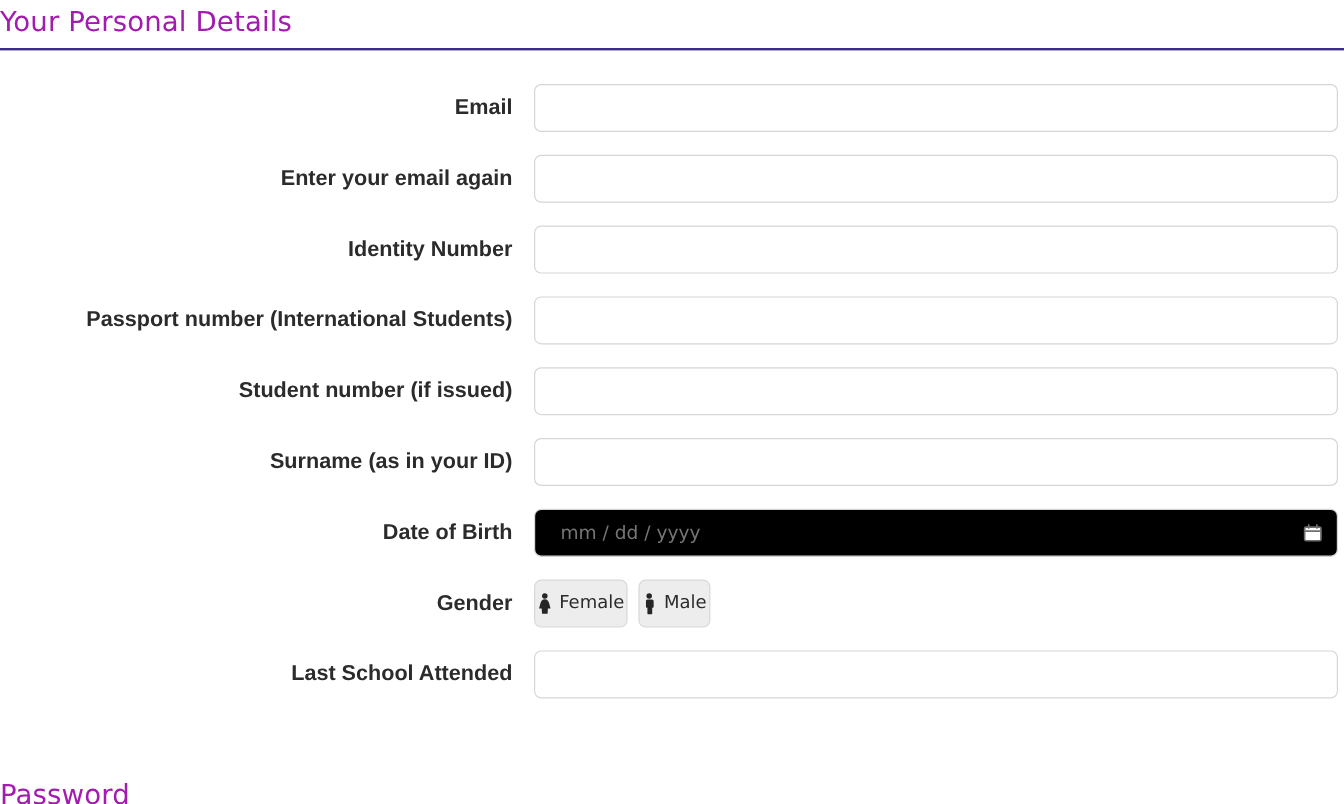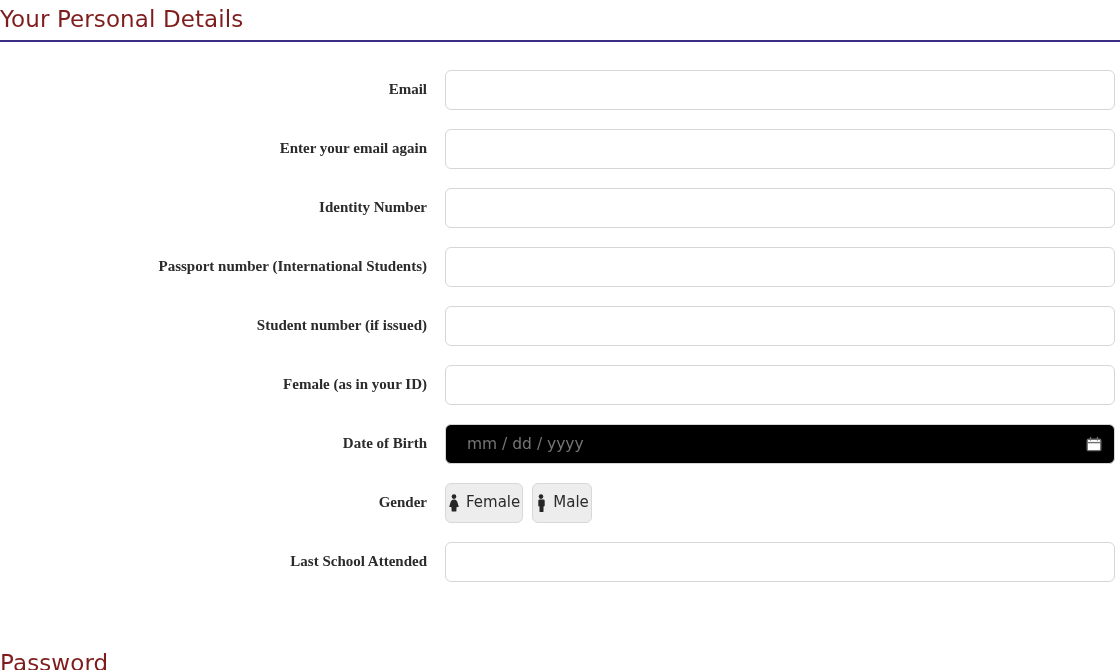--- a/index.html
+++ b/index.html
@@ -21,21 +21,21 @@
     width: 1120px;
     height: 670px;
     background: #fff;
   }
 
   
   .section-heading {
     font-family: "DejaVu Sans", sans-serif;
     font-size: 23px;
     font-weight: 400;
-    color: #7f1d1d;
+    color: #a21caf;
     line-height: 1.2;
     padding: 0 0 6px 0;
     margin: 0;
     letter-spacing: 0.1px;
   }
   .heading-top {
     position: absolute;
     left: 0;
     top: 6px;
     width: 1120px;
@@ -58,22 +58,22 @@
   .row {
     display: flex;
     align-items: center;
     height: 59px;
   }
   .row .label {
     width: 445px;
     flex: 0 0 445px;
     text-align: right;
     padding-right: 18px;
-    font-family: Liberation Serif, serif;
-    font-size: 15px;
+    font-family: Liberation Sans, sans-serif;
+    font-size: 18px;
     font-weight: bold;
     color: #2b2b2b;
     line-height: 1.25;
     white-space: nowrap;
   }
   .row .control {
     flex: 1 1 auto;
     padding-right: 5px;
     display: flex;
     align-items: center;
@@ -188,21 +188,21 @@
           <input type="text" class="text-input" placeholder="" style="">
         </div>
       </div>
       <div class="row">
         <div class="label">Student number (if issued)</div>
         <div class="control">
           <input type="text" class="text-input" placeholder="" style="">
         </div>
       </div>
       <div class="row">
-        <div class="label">Female (as in your ID)</div>
+        <div class="label">Surname (as in your ID)</div>
         <div class="control">
           <input type="text" class="text-input" placeholder="" style="">
         </div>
       </div>
       <div class="row">
         <div class="label">Date of Birth</div>
         <div class="control">
           <div class="date-wrap">
             <div class="date-input">mm / dd / yyyy</div>
             <svg class="cal-icon" viewBox="0 0 16 16" fill="none" xmlns="http://www.w3.org/2000/svg">

